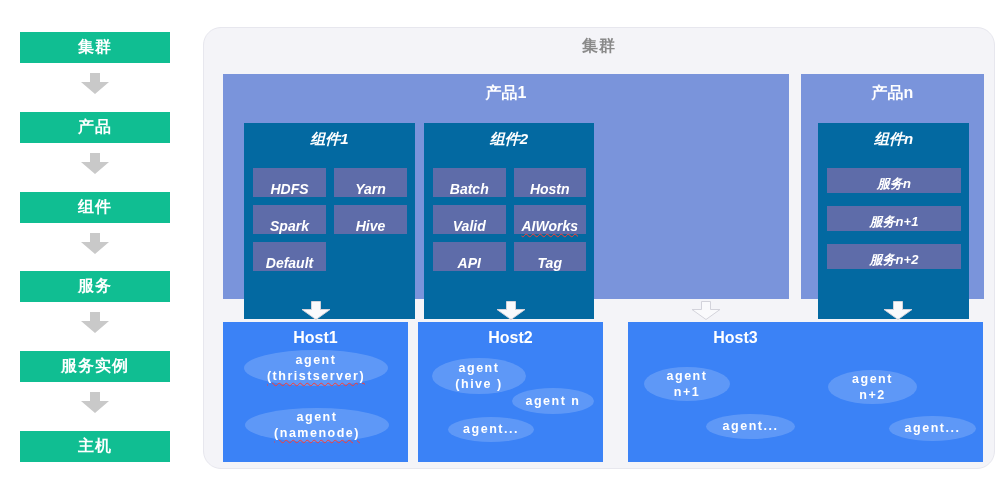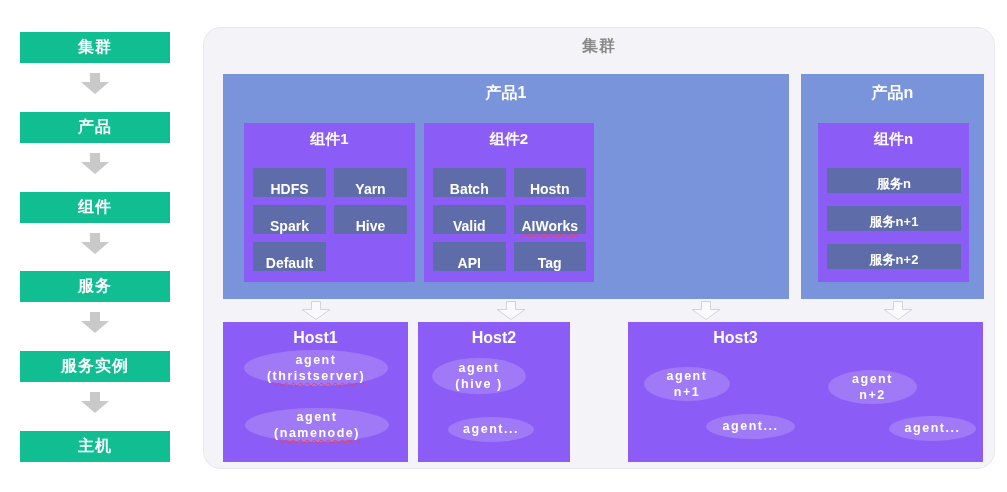--- a/index.html
+++ b/index.html
@@ -24,37 +24,37 @@
     position:absolute; top:8px; left:0; right:0; text-align:center;
     color:#8A8A8A; font-weight:bold; font-size:16px; letter-spacing:1px;
   }
   .product { position:absolute; top:46px; height:225px; background:#7A94DB; }
   .product-1 { left:19px;  width:566px; }
   .product-n { left:597px; width:183px; }
   .product-title { margin-top:9px; text-align:center; color:#fff; font-weight:bold; font-size:16px; }
   .components { position:absolute; top:49px; display:flex; gap:9px; }
   .product-1 .components { left:21px; }
   .product-n .components { left:17px; }
-  .component { position:relative; height:159px; background:#8b5cf6; }
+  .component { position:relative; height:196px; background:#0369a1;font-style:italic; }
   .component-title { margin-top:7px; text-align:center; color:#fff; font-weight:bold; font-size:15px; }
   .services {
     position:absolute; top:45px; left:9px; right:8px;
     display:grid; grid-template-columns:1fr 1fr; column-gap:8px; row-gap:8px;
   }
   .services.single { grid-template-columns:1fr; row-gap:13px; }
   .service {
     height:29px; background:#5E6CA9; color:#fff; font-size:14px; font-weight:600;
     display:flex; align-items:flex-end; justify-content:center; white-space:nowrap;
   }
   .services.single .service { height:25px; font-size:13px; }
   .span2 { grid-column:span 2; }
   
   .hollow-arrow { position:absolute; top:273px; width:30px; height:19px; }
   
-  .host { position:absolute; top:294px; height:140px; background:#8b5cf6; }
+  .host { position:absolute; top:294px; height:140px; background:#3b82f6; }
   .host-title { margin-top:7px; text-align:center; color:#fff; font-weight:bold; font-size:16px; }
   .agent {
     position:absolute; background:rgba(255,255,255,0.18); border-radius:50%;
     color:#fff; font-size:12.5px; font-weight:bold; letter-spacing:1.5px; line-height:1.3;
     display:flex; flex-direction:column; align-items:center; justify-content:center; text-align:center;
     white-space:nowrap;
   }
   .line:empty { display:none; }
   .wavy {
     text-decoration-line:underline; text-decoration-style:wavy;
@@ -192,25 +192,29 @@
     <div class="agent" style="left:21px;top:28px;width:144px;height:36px">
       <span class="line">agent</span>
       <span class="line wavy">(thristserver)</span>
     </div>
     <div class="agent" style="left:22px;top:86px;width:144px;height:34px">
       <span class="line">agent</span>
       <span class="line wavy">(namenode)</span>
     </div>
   </div>
 
-  <div class="host" style="left:214px;width:152px">
+  <div class="host" style="left:214px;width:185px">
     <div class="host-title">Host2</div>
     <div class="agent" style="left:14px;top:36px;width:94px;height:36px">
       <span class="line">agent</span>
       <span class="line">(hive )</span>
+    </div>
+    <div class="agent" style="left:94px;top:66px;width:82px;height:26px">
+      <span class="line">agent n</span>
+
     </div>
     <div class="agent" style="left:30px;top:95px;width:86px;height:25px">
       <span class="line">agent...</span>
 
     </div>
   </div>
 
   <div class="host" style="left:424px;width:215px">
     <div class="host-title">Host3</div>
     <div class="agent" style="left:16px;top:45px;width:86px;height:34px">

